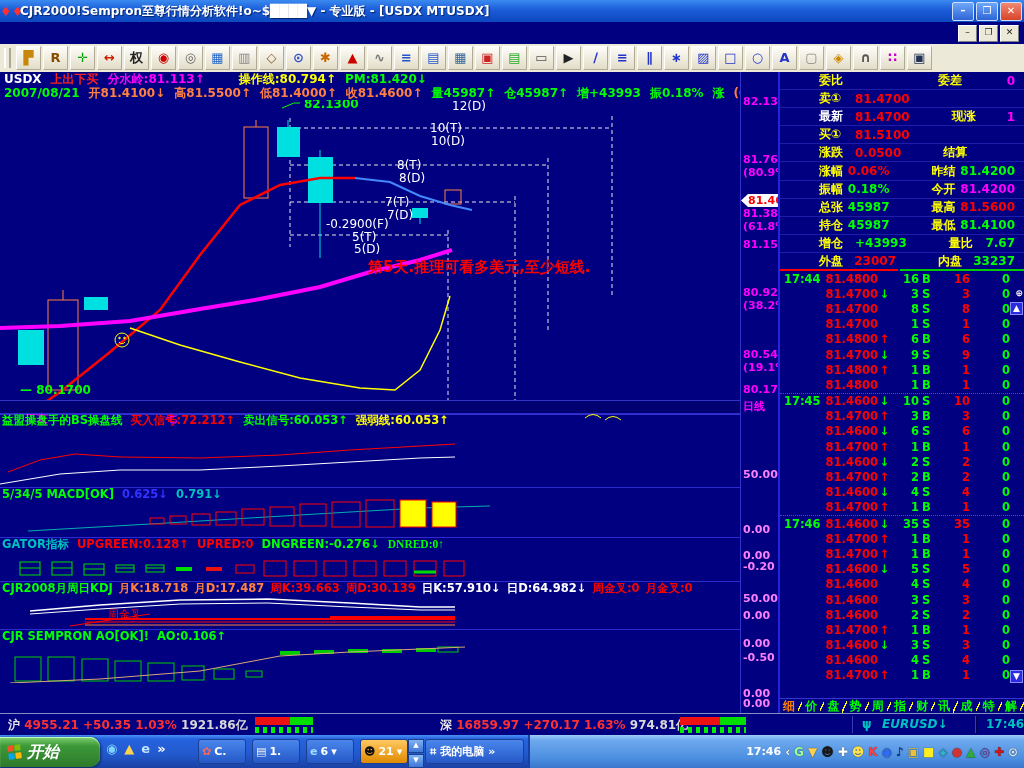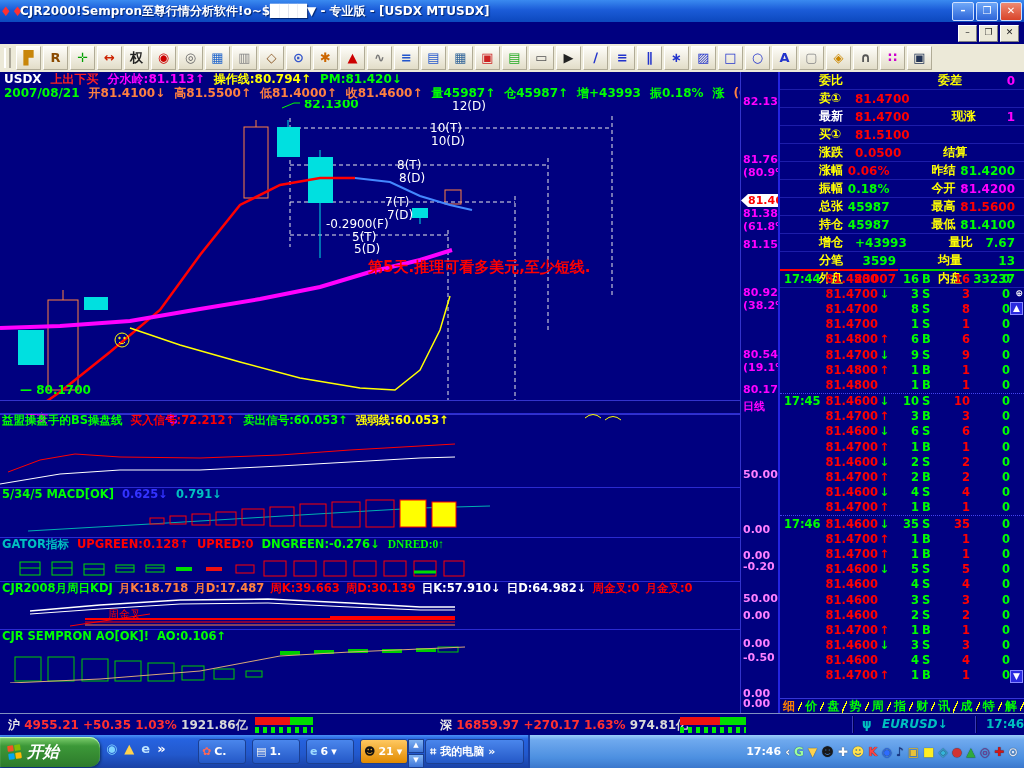--- a/index.html
+++ b/index.html
@@ -205,21 +205,21 @@
       <span class="tbicon" style="color: rgb(204, 0, 204);">∷</span>
 
       <span class="tbicon" style="color: rgb(34, 51, 85);">▣</span>
     </div>
 
   <div class="content">
 
     <div class="leftcol">
       <div class="infoline">
         
-      <span class="seg" style="color: rgb(255, 255, 255);">USDX</span><span class="seg" style="color: rgb(255, 32, 32);">上出下买</span><span class="seg" style="color: rgb(255, 0, 255);">分水岭:81.113↑</span><span class="seg" style="color: rgb(255, 255, 0);">操作线:80.794↑</span><span class="seg" style="color: rgb(0, 255, 0);">PM:81.420↓</span></div>
+      <span class="seg" style="color: rgb(255, 255, 255);">USDX</span><span class="seg" style="color: rgb(255, 32, 32);">上出下买</span><span class="seg" style="color: rgb(255, 0, 255);">分水岭:81.113↑</span><span class="seg" style="color: rgb(255, 255, 0); margin-left: 25px;">操作线:80.794↑</span><span class="seg" style="color: rgb(0, 255, 0);">PM:81.420↓</span></div>
       <div class="infoline">
         
       <span class="seg" style="color: rgb(0, 255, 0);">2007/08/21</span><span class="seg" style="color: rgb(255, 128, 64);">开81.4100↓</span><span class="seg" style="color: rgb(255, 128, 64);">高81.5500↑</span><span class="seg" style="color: rgb(255, 128, 64);">低81.4000↑</span><span class="seg" style="color: rgb(255, 128, 64);">收81.4600↑</span><span class="seg" style="color: rgb(0, 255, 0);">量45987↑</span><span class="seg" style="color: rgb(0, 255, 0);">仓45987↑</span><span class="seg" style="color: rgb(0, 255, 0);">增+43993</span><span class="seg" style="color: rgb(0, 255, 0);">振0.18%</span><span class="seg" style="color: rgb(0, 255, 0);">涨</span><span class="seg" style="color: rgb(255, 128, 64);">(0.1100)0.14%</span></div>
 
       <svg class="mainchart" viewBox="0 0 740 300">
         <g stroke="#e8e8e8" stroke-dasharray="4,3" fill="none">
           <line x1="290" y1="28" x2="612" y2="28"></line>
             <line x1="290" y1="65" x2="548" y2="65"></line>
           <line x1="290" y1="102" x2="515" y2="102"></line>
             <line x1="290" y1="135" x2="448" y2="135"></line>
@@ -485,26 +485,20 @@
             <span class="v" style="color: rgb(0, 255, 0);">81.4100</span>
           </div>
 
           <div class="qrow">
             <span class="l">增仓</span>
             <span class="v" style="color: rgb(0, 255, 0);">+43993</span>
             <span class="l">量比</span>
             <span class="v" style="color: rgb(0, 255, 0);">7.67</span>
           </div>
 
-          <div class="qrow">
-            <span class="l">分笔</span>
-            <span class="v" style="color: rgb(0, 255, 0);">3599</span>
-            <span class="l">均量</span>
-            <span class="v" style="color: rgb(0, 255, 0);">13</span>
-          </div>
 
           <div class="qrow">
             <span class="l">外盘</span>
             <span class="v" style="color: rgb(255, 0, 0);">23007</span>
             <span class="l">内盘</span>
             <span class="v" style="color: rgb(0, 255, 0);">33237</span>
           </div>
         </div>
       <div class="oi-divider">
           <i class="r" style="display:block"></i>

